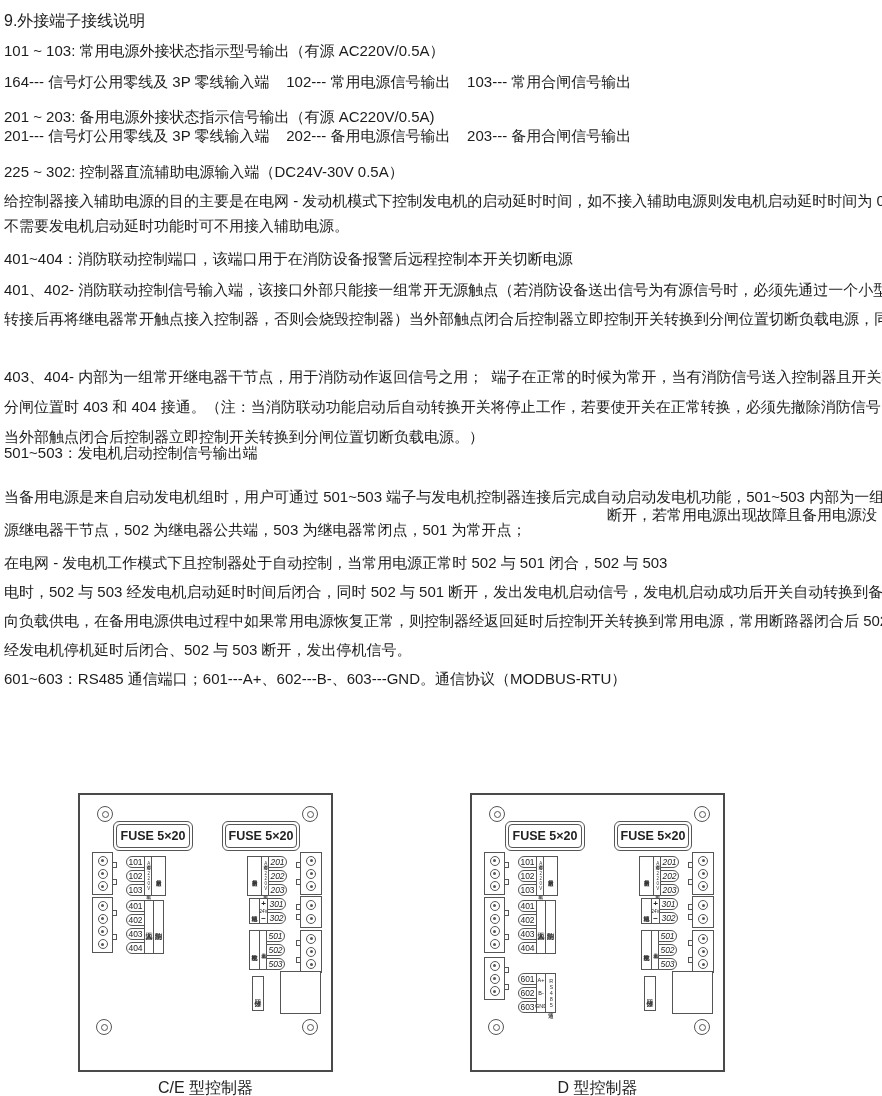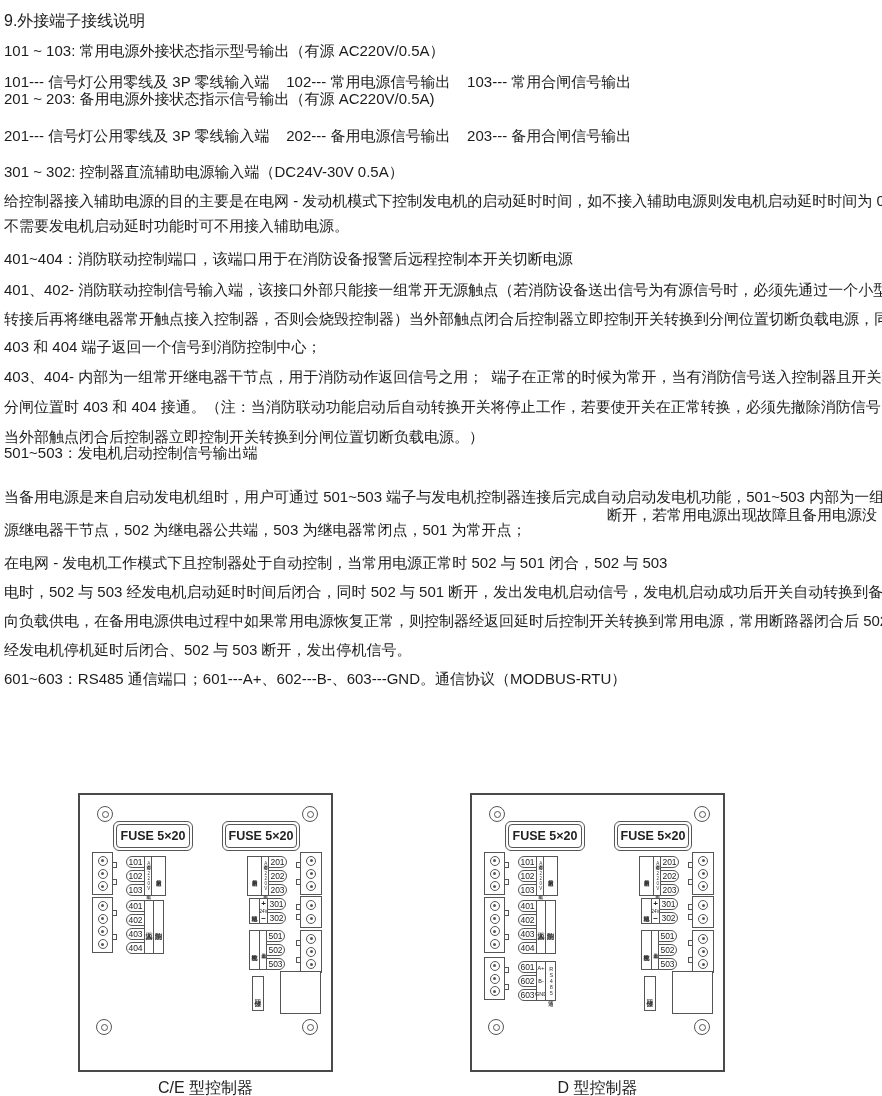--- a/index.html
+++ b/index.html
@@ -25,21 +25,21 @@
               background:#555;border-radius:50%;}
   .tab{position:absolute;width:5px;height:6px;border:1px solid #555;background:#fff;box-sizing:border-box;}
   .conn.cl .tab{right:-5px;} .conn.cr .tab{left:-5px;}
   .tab.t1{top:22%;} .tab.t2{bottom:22%;}
   .tgroup{position:absolute;display:flex;align-items:stretch;}
   .tgroup > * + *{margin-left:-1px;}
   .tags{display:flex;flex-direction:column;gap:2px;}
   .tag{width:19px;height:12px;border:1px solid #555;box-sizing:border-box;background:#fff;
        display:flex;align-items:center;justify-content:center;font-size:8.5px;color:#222;}
   .tag.lr{border-radius:6px 0 0 6px;}
-  .tag.rr{border-radius:0 6px 6px 0;}
+  .tag.rr{border-radius:0 6px 6px 0;font-style:italic;}
   .vcol{border:1px solid #555;box-sizing:border-box;background:#fff;
         display:flex;align-items:center;justify-content:center;color:#333;}
   .vt{writing-mode:vertical-rl;text-orientation:upright;line-height:1;font-size:7px;}
   .vt.tiny{font-size:4.5px;}
   .vt.small{font-size:5.5px;}
   .pmcol{border:1px solid #555;box-sizing:border-box;background:#fff;display:flex;flex-direction:column;
          align-items:center;justify-content:space-between;padding:1px 0;color:#222;}
   .pm{font-size:8px;font-weight:bold;line-height:7px;}
   .pmmid{font-size:4.5px;line-height:5px;}
   .subcol{border:1px solid #555;box-sizing:border-box;background:#fff;display:flex;flex-direction:column;
@@ -47,30 +47,29 @@
   .bigrect{position:absolute;border:1.5px solid #555;background:#fff;box-sizing:border-box;}
   .splitbox{position:absolute;width:12px;height:35px;}
 </style>
 </head>
 <body>
 
 <div id="page">
 
   <div class="doc-line" style="top:12px;font-size:16px">9.外接端子接线说明</div>
   <div class="doc-line" style="top:42px">101 ~ 103: 常用电源外接状态指示型号输出（有源 AC220V/0.5A）</div>
-  <div class="doc-line" style="top:73px">101--- 信号灯公用零线及 3P 零线输入端    102--- 常用电源信号输出    103--- 常用合闸信号输出</div>
-  <div class="doc-line" style="top:90px">201 ~ 203: 备用电源外接状态指示信号输出（有源 AC220V/0.5A)</div>
+  <div class="doc-line" style="top:73px">164--- 信号灯公用零线及 3P 零线输入端    102--- 常用电源信号输出    103--- 常用合闸信号输出</div>
+  <div class="doc-line" style="top:108px">201 ~ 203: 备用电源外接状态指示信号输出（有源 AC220V/0.5A)</div>
   <div class="doc-line" style="top:127px">201--- 信号灯公用零线及 3P 零线输入端    202--- 备用电源信号输出    203--- 备用合闸信号输出</div>
-  <div class="doc-line" style="top:163px">301 ~ 302: 控制器直流辅助电源输入端（DC24V-30V 0.5A）</div>
+  <div class="doc-line" style="top:163px">225 ~ 302: 控制器直流辅助电源输入端（DC24V-30V 0.5A）</div>
   <div class="doc-line" style="top:192px">给控制器接入辅助电源的目的主要是在电网 - 发动机模式下控制发电机的启动延时时间，如不接入辅助电源则发电机启动延时时间为 0 秒，在</div>
   <div class="doc-line" style="top:217px">不需要发电机启动延时功能时可不用接入辅助电源。</div>
   <div class="doc-line" style="top:250px">401~404：消防联动控制端口，该端口用于在消防设备报警后远程控制本开关切断电源</div>
   <div class="doc-line" style="top:281px">401、402- 消防联动控制信号输入端，该接口外部只能接一组常开无源触点（若消防设备送出信号为有源信号时，必须先通过一个小型继电器</div>
   <div class="doc-line" style="top:310px">转接后再将继电器常开触点接入控制器，否则会烧毁控制器）当外部触点闭合后控制器立即控制开关转换到分闸位置切断负载电源，同时通过</div>
-  <div class="doc-line" style="top:338px">403 和 404 端子返回一个信号到消防控制中心；</div>
   <div class="doc-line" style="top:368px">403、404- 内部为一组常开继电器干节点，用于消防动作返回信号之用；  端子在正常的时候为常开，当有消防信号送入控制器且开关转换到</div>
   <div class="doc-line" style="top:398px">分闸位置时 403 和 404 接通。（注：当消防联动功能启动后自动转换开关将停止工作，若要使开关在正常转换，必须先撤除消防信号，再将</div>
   <div class="doc-line" style="top:428px">当外部触点闭合后控制器立即控制开关转换到分闸位置切断负载电源。）</div>
   <div class="doc-line" style="top:444px">501~503：发电机启动控制信号输出端</div>
   <div class="doc-line" style="top:488px">当备用电源是来自启动发电机组时，用户可通过 501~503 端子与发电机控制器连接后完成自动启动发电机功能，501~503 内部为一组 3A 无</div>
   <div class="doc-line right" style="top:506px">断开，若常用电源出现故障且备用电源没</div>
   <div class="doc-line" style="top:521px">源继电器干节点，502 为继电器公共端，503 为继电器常闭点，501 为常开点；</div>
   <div class="doc-line" style="top:554px">在电网 - 发电机工作模式下且控制器处于自动控制，当常用电源正常时 502 与 501 闭合，502 与 503</div>
   <div class="doc-line" style="top:583px">电时，502 与 503 经发电机启动延时时间后闭合，同时 502 与 501 断开，发出发电机启动信号，发电机启动成功后开关自动转换到备用电源侧</div>
   <div class="doc-line" style="top:612px">向负载供电，在备用电源供电过程中如果常用电源恢复正常，则控制器经返回延时后控制开关转换到常用电源，常用断路器闭合后 502 与 501</div>
@@ -264,21 +263,21 @@
         <div class="tag lr">404</div>
       </div>
       <div class="vcol" style="width:10px">
           <span class="vt">无源输入</span>
         </div>
       <div class="vcol" style="width:11px">
           <span class="vt">消防控制</span>
         </div>
     </div>
 
-    <div class="tgroup" style="left:46px;top:166px">
+    <div class="tgroup" style="left:46px;top:178px">
       <div class="tags">
         <div class="tag lr">601</div>
         <div class="tag lr">602</div>
         <div class="tag lr">603</div>
       </div>
       <div class="subcol">
         <span>A+</span>
         <span>B-</span>
         <span>GND</span>
       </div>

